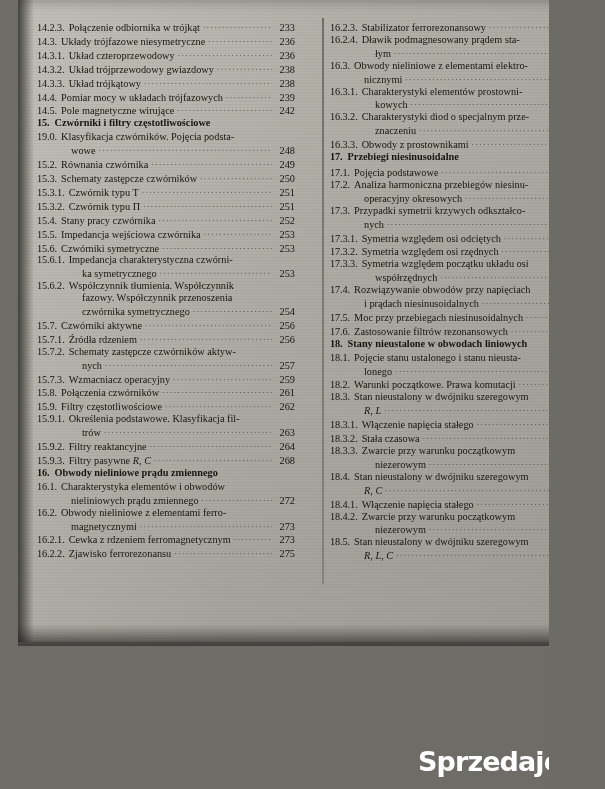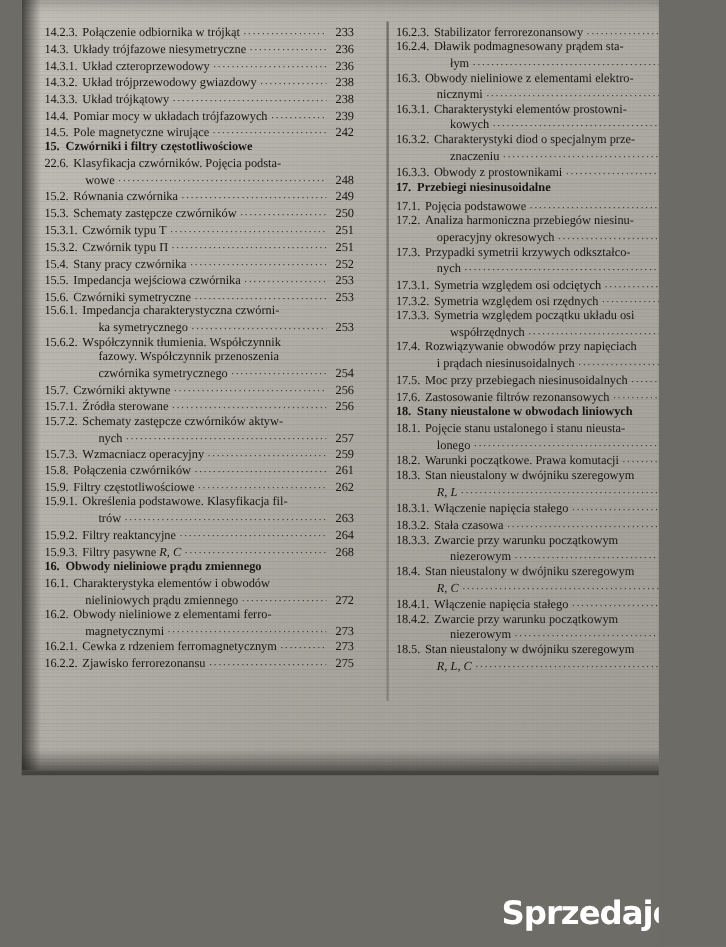--- a/index.html
+++ b/index.html
@@ -210,21 +210,21 @@
         <span class="pg">239</span>
       </div>
       <div class="entry">
         <span class="num">14.5.</span>
         <span class="title">Pole magnetyczne wirujące</span>
         <span class="leader">................................................................................</span>
         <span class="pg">242</span>
       </div>
       <div class="chapter"><span class="num">15.</span><span>Czwórniki i filtry częstotliwościowe</span></div>
       <div class="justified">
-        <span class="num">22.6.</span>
+        <span class="num">19.0.</span>
         <span class="title">Klasyfikacja czwórników. Pojęcia podsta-</span>
       </div>
       <div class="entry">
         <span class="wrap-indent i1"></span>
         <span class="title">wowe</span>
         <span class="leader">................................................................................</span>
         <span class="pg">248</span>
       </div>
       <div class="entry">
         <span class="num">15.2.</span>
@@ -293,21 +293,21 @@
         <span class="pg">254</span>
       </div>
       <div class="entry">
         <span class="num">15.7.</span>
         <span class="title">Czwórniki aktywne</span>
         <span class="leader">................................................................................</span>
         <span class="pg">256</span>
       </div>
       <div class="entry">
         <span class="num">15.7.1.</span>
-        <span class="title">Źródła sterowane</span>
+        <span class="title">Źródła rdzeniem</span>
         <span class="leader">................................................................................</span>
         <span class="pg">256</span>
       </div>
       <div class="justified">
         <span class="num">15.7.2.</span>
         <span class="title">Schematy zastępcze czwórników aktyw-</span>
       </div>
       <div class="entry">
         <span class="wrap-indent i2"></span>
         <span class="title">nych</span>

